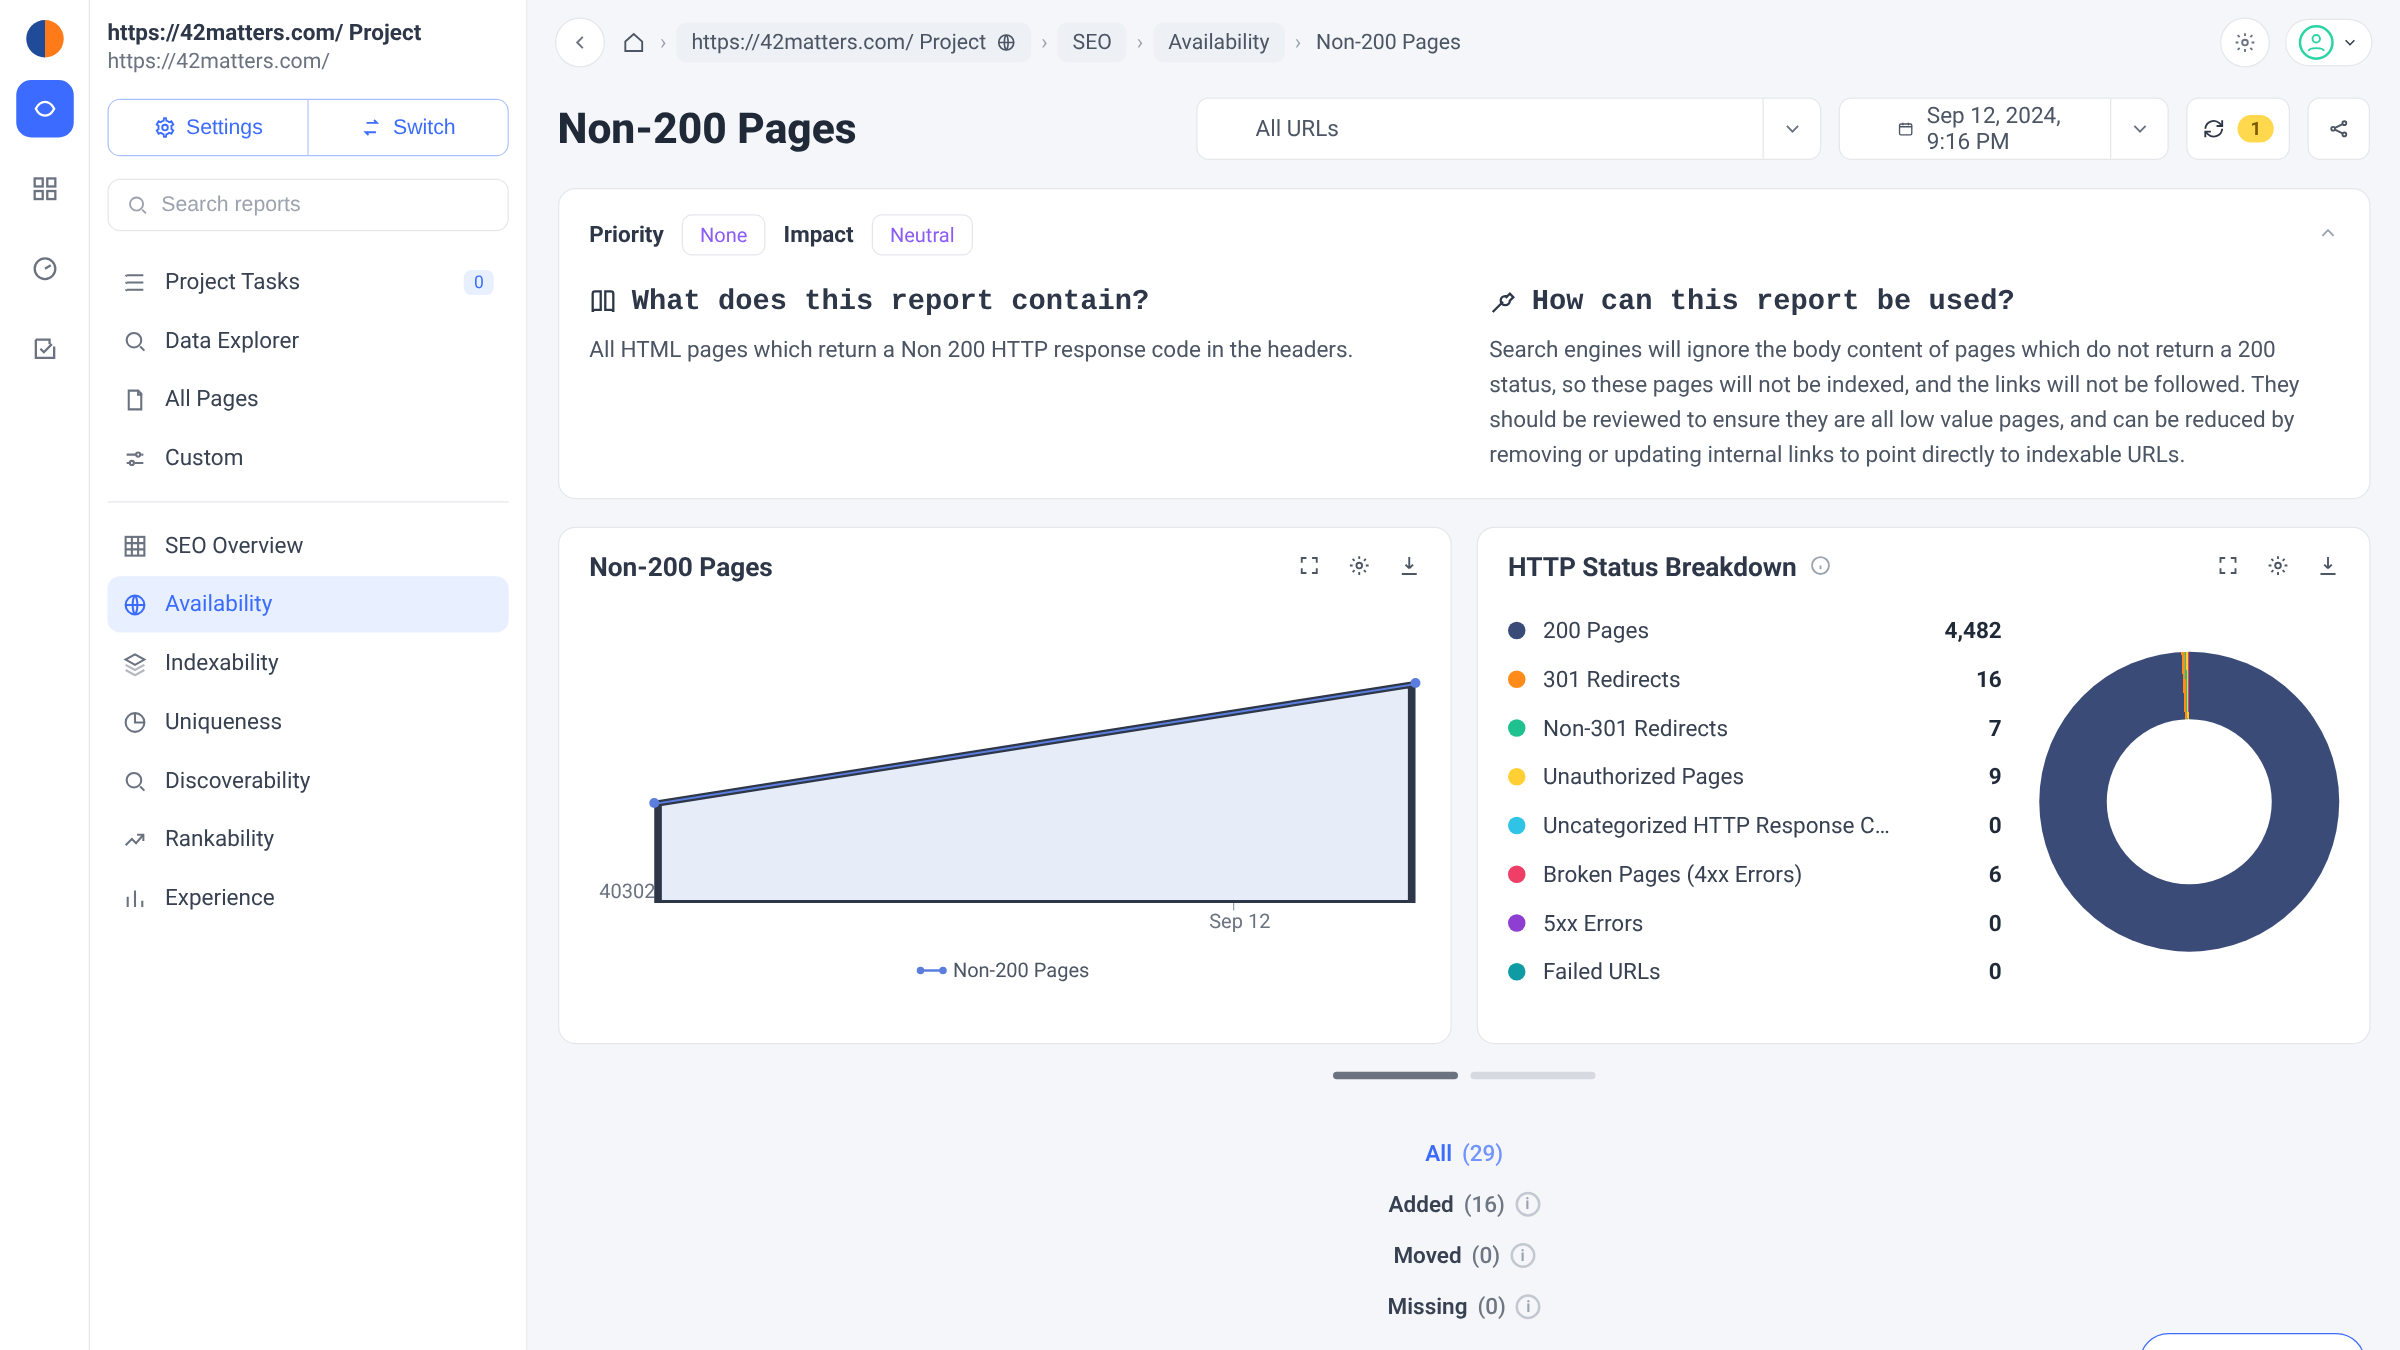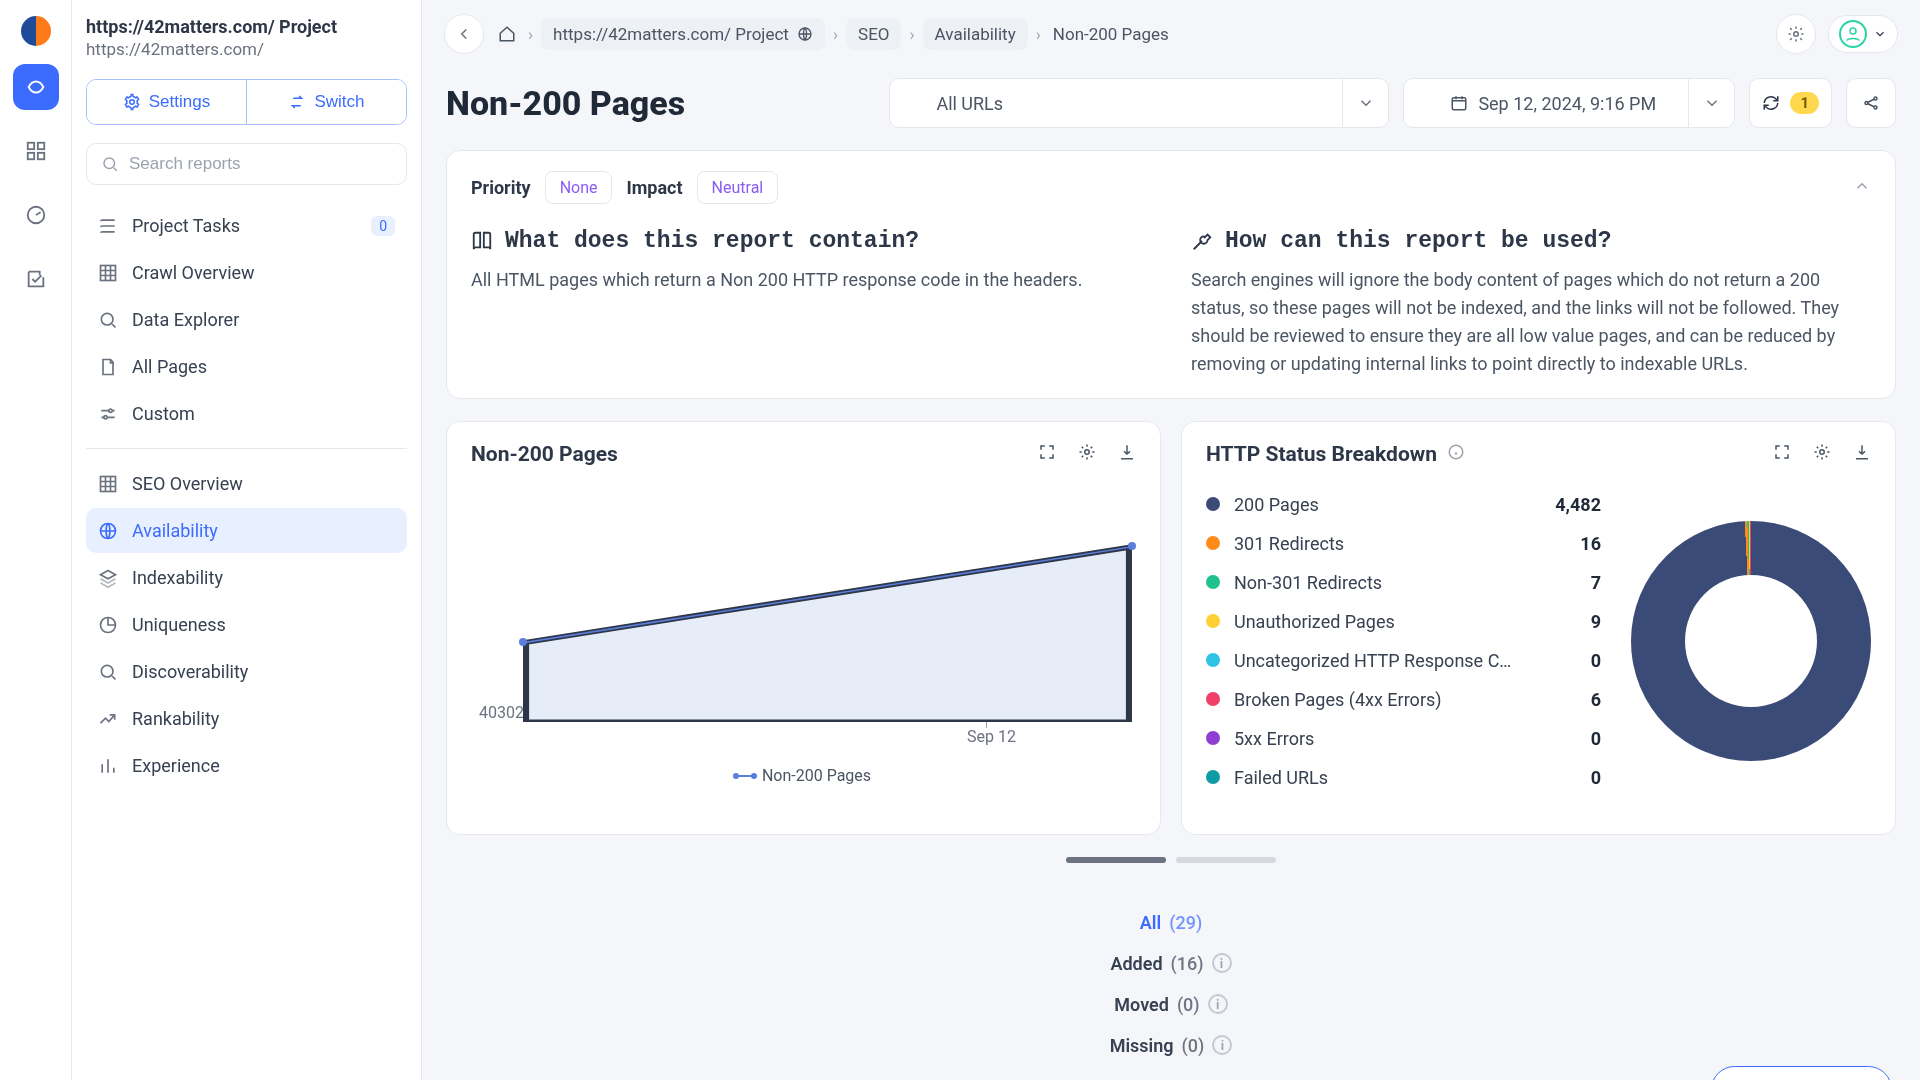--- a/index.html
+++ b/index.html
@@ -42,21 +42,21 @@
 .topbar-right { margin-left: auto; display: flex; align-items: center; gap: 12px; }
 .user-chip { display: flex; align-items: center; gap: 6px; border: 1px solid #e5e7eb; border-radius: 20px; padding: 4px 10px; background: #fff; cursor: pointer; }
 .user-chip .avatar { width: 28px; height: 28px; border-radius: 50%; border: 2px solid #2bd4a4; display: flex; align-items: center; justify-content: center; color: #2bd4a4; font-size: 14px; }
 
 .page-head { display: flex; align-items: center; padding: 10px 24px 22px; gap: 14px; }
 .page-head h1 { font-size: 34px; font-weight: 800; color: #1f2937; }
 .select { display: flex; align-items: center; background: #fff; border: 1px solid #e5e7eb; border-radius: 10px; height: 50px; padding-left: 28px; }
 .select .label { padding: 0 18px; font-size: 18px; color: #4b5563; flex: 1; }
 .select .chev { width: 46px; border-left: 1px solid #e5e7eb; display: flex; align-items: center; justify-content: center; color: #6b7280; height: 100%; }
 .select.url { width: 500px; margin-left: auto; }
-.select.date { width: 332px; }
+.select.date { width: 264px; }
 .select.date .label { display: flex; align-items: center; gap: 10px; }
 .refresh-group { display: flex; align-items: center; gap: 10px; border: 1px solid #e5e7eb; border-radius: 10px; height: 50px; padding: 0 12px; background: #fff; }
 .pill { background: #ffd84d; color: #7a5a00; border-radius: 12px; padding: 2px 10px; font-weight: 700; font-size: 15px; }
 .share-btn { width: 50px; height: 50px; border: 1px solid #e5e7eb; border-radius: 10px; background: #fff; display: flex; align-items: center; justify-content: center; color: #4b5563; cursor: pointer; }
 
 .content { padding: 0 24px 24px; overflow-y: auto; }
 .card { background: #fff; border: 1px solid #e5e7eb; border-radius: 14px; }
 .info-card { padding: 20px 24px; }
 .info-head { display: flex; align-items: center; gap: 14px; }
 .tag-label { font-weight: 700; font-size: 18px; }
@@ -171,27 +171,20 @@
       <input placeholder="Search reports" style="">
     </div>
     <nav class="nav">
       <div class="nav-item">
           <svg viewBox="0 0 24 24">
             <path d="M4 5h16M4 12h16M4 19h16"></path>
             <path d="M4 5l-1 1M4 12l-1 1M4 19l-1 1"></path>
           </svg>
           <span>Project Tasks</span>
           <span class="badge">0</span>
-        </div>
-      <div class="nav-item">
-          <svg viewBox="0 0 24 24">
-            <rect x="3" y="3" width="18" height="18"></rect>
-            <path d="M3 9h18M3 15h18M9 3v18M15 3v18"></path>
-          </svg>
-          <span>Crawl Overview</span>
         </div>
       <div class="nav-item">
           <svg viewBox="0 0 24 24">
             <circle cx="11" cy="11" r="7"></circle>
             <path d="M21 21l-4-4"></path>
           </svg>
           <span>Data Explorer</span>
         </div>
       <div class="nav-item">
           <svg viewBox="0 0 24 24">

